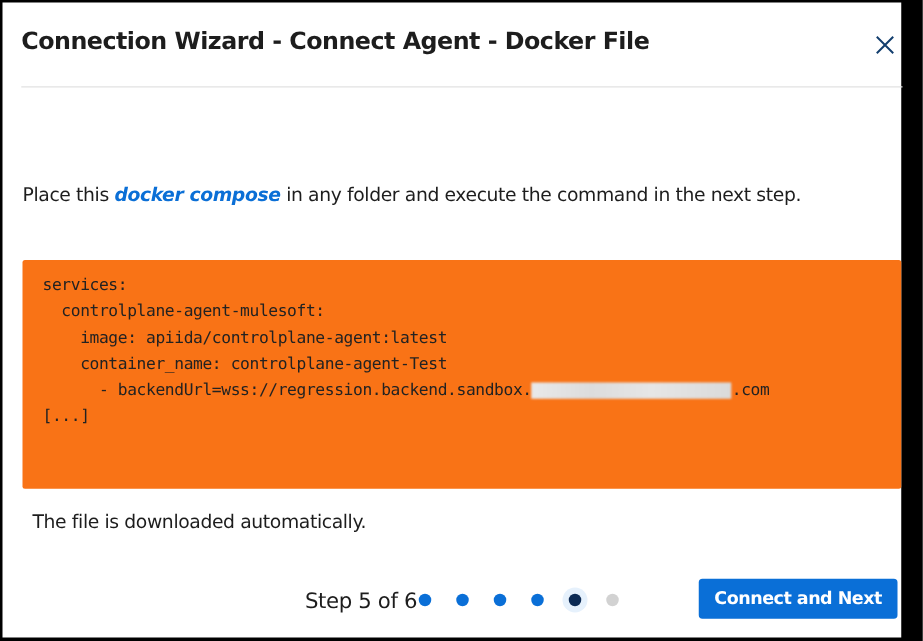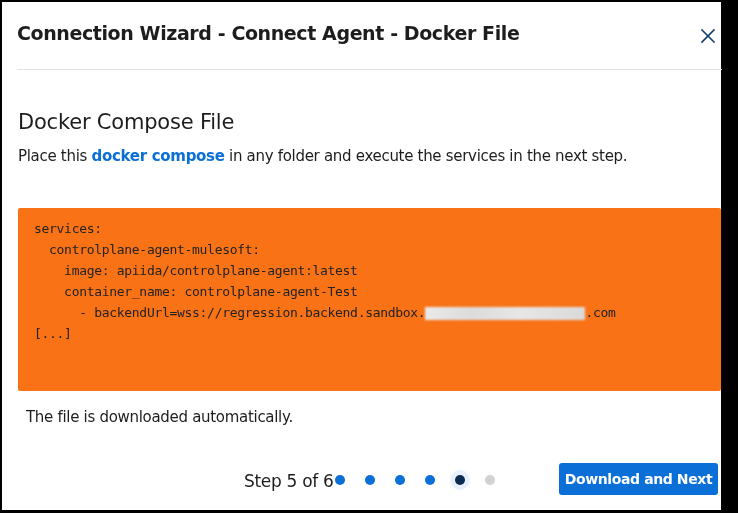--- a/index.html
+++ b/index.html
@@ -28,21 +28,21 @@
     }
     .section-title {
       position: absolute; left: 16px; top: 108px;
       font-size: 21px; font-weight: normal; color: #1d1d1d; letter-spacing: -0.2px;
       white-space: nowrap;
     }
     .desc {
       position: absolute; left: 16px; top: 145px;
       font-size: 15px; color: #1d1d1d; white-space: nowrap; letter-spacing: -0.3px;
     }
-    .desc .link-bold { color: #0b6fd6; font-weight: bold; text-decoration: none; cursor: pointer; }
+    .desc .link-bold { color: #0b6fd6; font-weight: bold; text-decoration: none; cursor: pointer; font-style: italic; }
     .more-link {
       position: absolute; left: 16px; top: 169px;
       font-size: 15px; color: #0b6fd6; cursor: pointer; white-space: nowrap; letter-spacing: -0.3px;
     }
     .code-box {
       position: absolute; left: 16px; top: 206px; width: 703px; height: 183px;
       background: #f97316; border-radius: 2px;
       padding: 10px 0 0 16px;
     }
     .code-line {
@@ -92,24 +92,23 @@
   <div class="header">
     <div class="title">Connection Wizard - Connect Agent - Docker File</div>
     <div class="close-btn">
       <svg width="16" height="16" viewBox="0 0 16 16">
         <path d="M2 2 L14 14 M14 2 L2 14" stroke="#123e6e" stroke-width="1.6" fill="none" stroke-linecap="square"></path>
       </svg>
     </div>
   </div>
   <div class="divider"></div>
 
-  <div class="section-title">Docker Compose File</div>
 
   <div class="desc">
-    <span>Place this </span><a class="link-bold">docker compose</a><span> in any folder and execute the services in the next step.</span>
+    <span>Place this </span><a class="link-bold">docker compose</a><span> in any folder and execute the command in the next step.</span>
   </div>
 
   <div class="code-box">
     <div class="code-line">services:</div>
     <div class="code-line">  controlplane-agent-mulesoft:</div>
     <div class="code-line">    image: apiida/controlplane-agent:latest</div>
     <div class="code-line">    container_name: controlplane-agent-Test</div>
     <div class="code-line"><span>      - backendUrl=wss://regression.backend.sandbox.</span><span class="redacted"></span><span>.com</span></div>
     <div class="code-line">[...]</div>
   </div>
@@ -131,14 +130,14 @@
         <div class="dot done"></div>
       </div>
     <div class="dot-wrap current-wrap">
         <div class="dot current"></div>
       </div>
     <div class="dot-wrap">
         <div class="dot todo"></div>
       </div>
   </div>
 
-  <button class="primary-btn">Download and Next</button>
+  <button class="primary-btn">Connect and Next</button>
 </div>
 
 </body></html>

